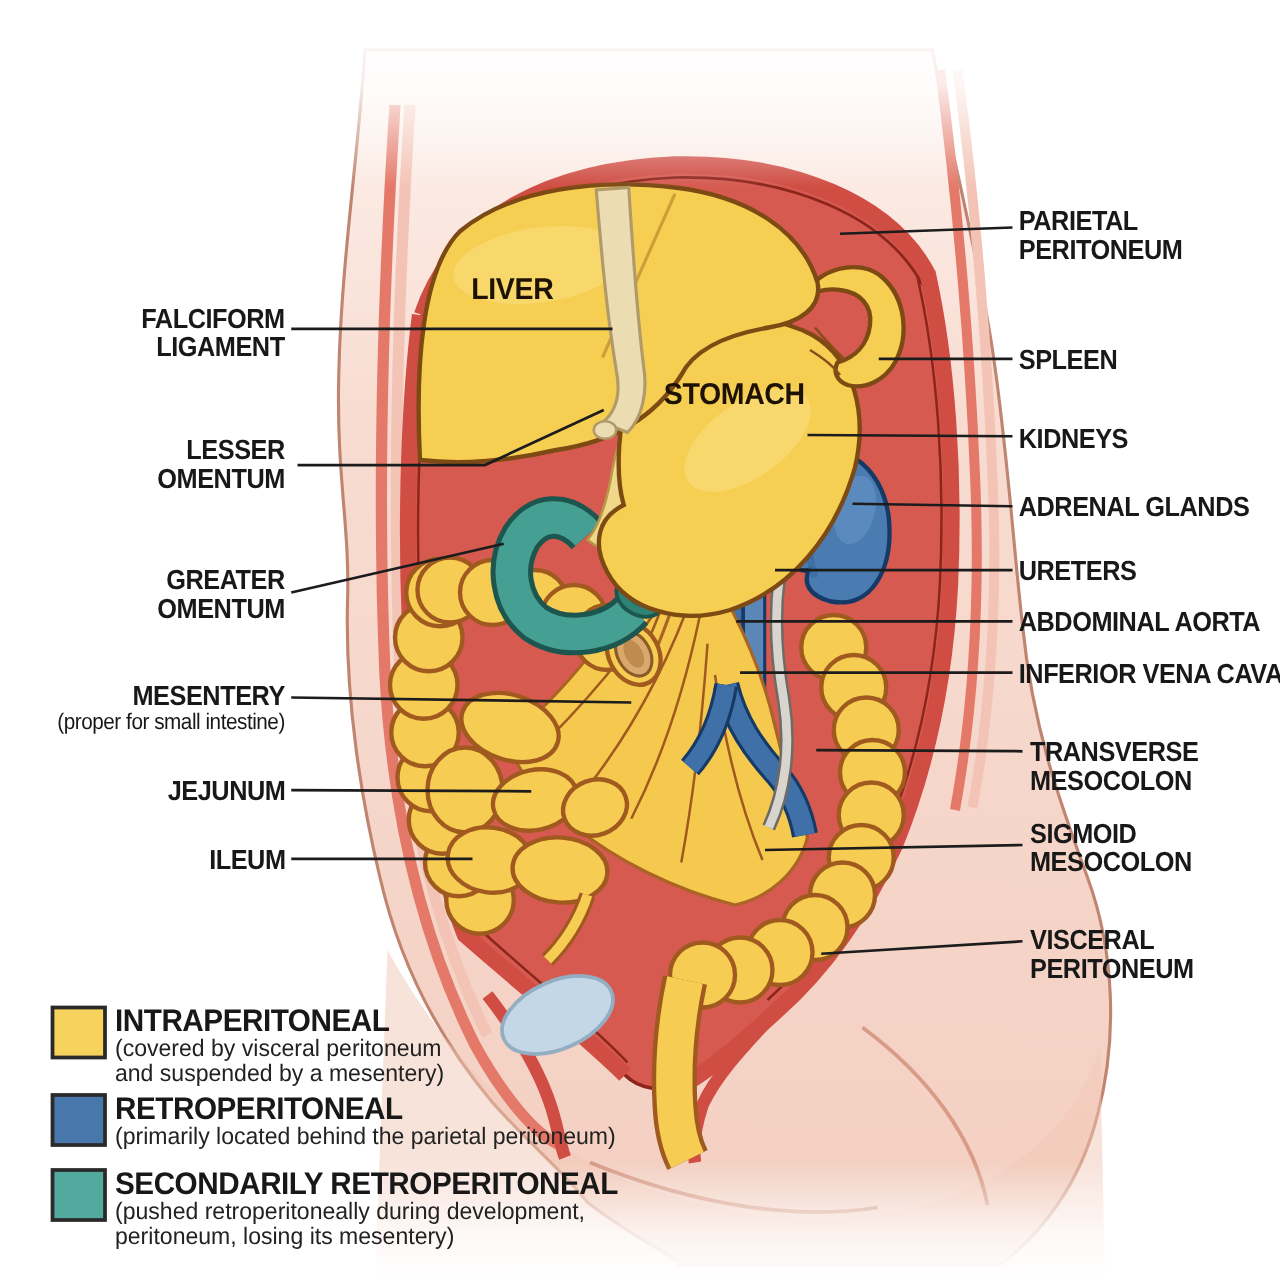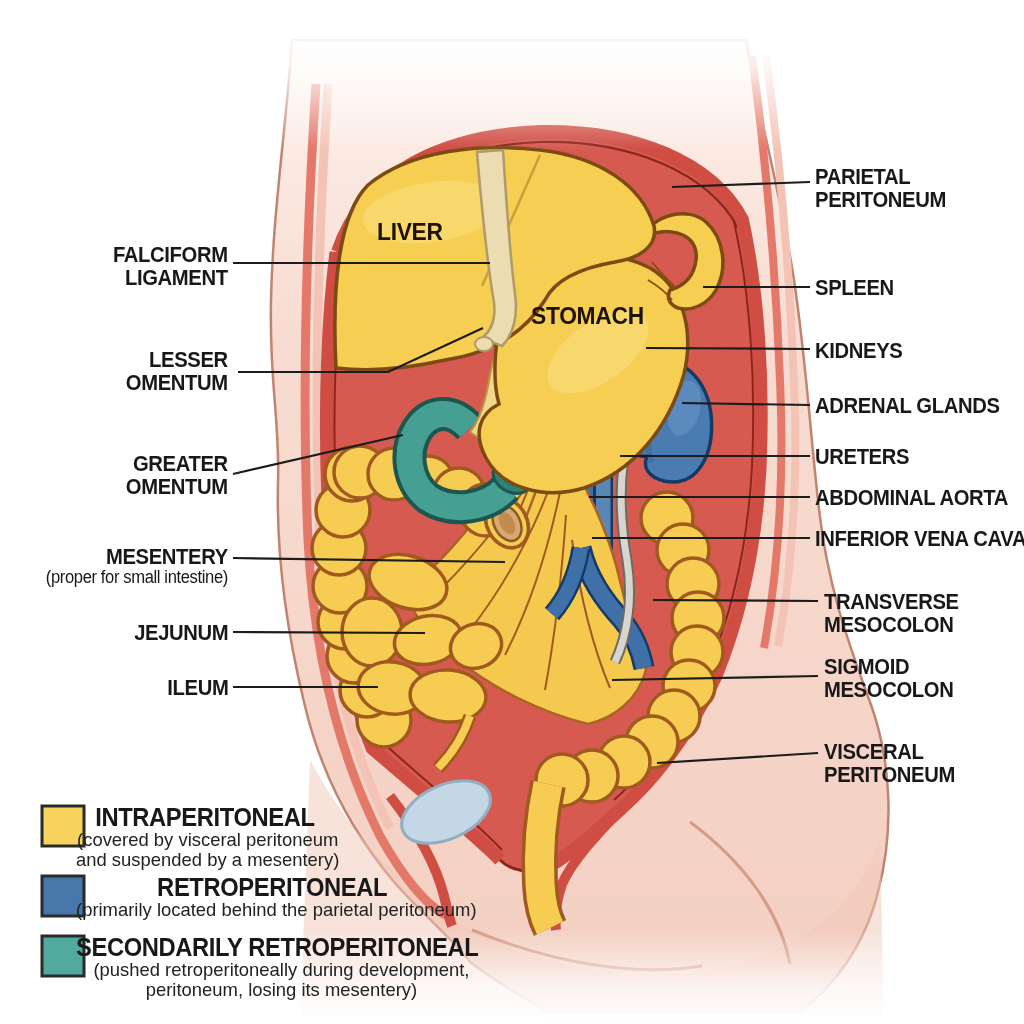--- a/index.html
+++ b/index.html
@@ -7,21 +7,21 @@
          font-family:"Liberation Sans","DejaVu Sans",sans-serif;}
   #art{position:absolute;left:0;top:0;}
   .lbl{position:absolute;font-weight:bold;font-size:22px;line-height:23px;color:#181818;
        letter-spacing:-0.4px;white-space:nowrap;}
   .lbl.leftcol{text-align:right;transform:scaleX(.92);transform-origin:100% 50%;}
   .lbl.rightcol{transform:scaleX(.92);transform-origin:0 50%;}
   .note{font-weight:normal;font-size:18px;line-height:19px;}
   .organlbl{position:absolute;font-weight:bold;font-size:24px;color:#1d1204;
             letter-spacing:-0.3px;transform:scaleX(.95);transform-origin:0 50%;white-space:nowrap;}
   .legend-swatch{position:absolute;left:40px;}
-  .legend-text{position:absolute;left:76px;text-align:center;}
+  .legend-text{position:absolute;left:92px;}
   .term{font-weight:bold;font-size:25px;line-height:26px;color:#181818;letter-spacing:-0.4px;
         transform:scaleX(.95);transform-origin:0 0;white-space:nowrap;}
   .desc{font-size:19px;line-height:20px;color:#222;transform:scaleX(.97);transform-origin:0 0;white-space:nowrap;}
 </style>
 </head>
 <body>
 
 <div id="stage">
 
   <svg id="art" width="1024" height="1024" viewBox="0 0 1024 1024">

